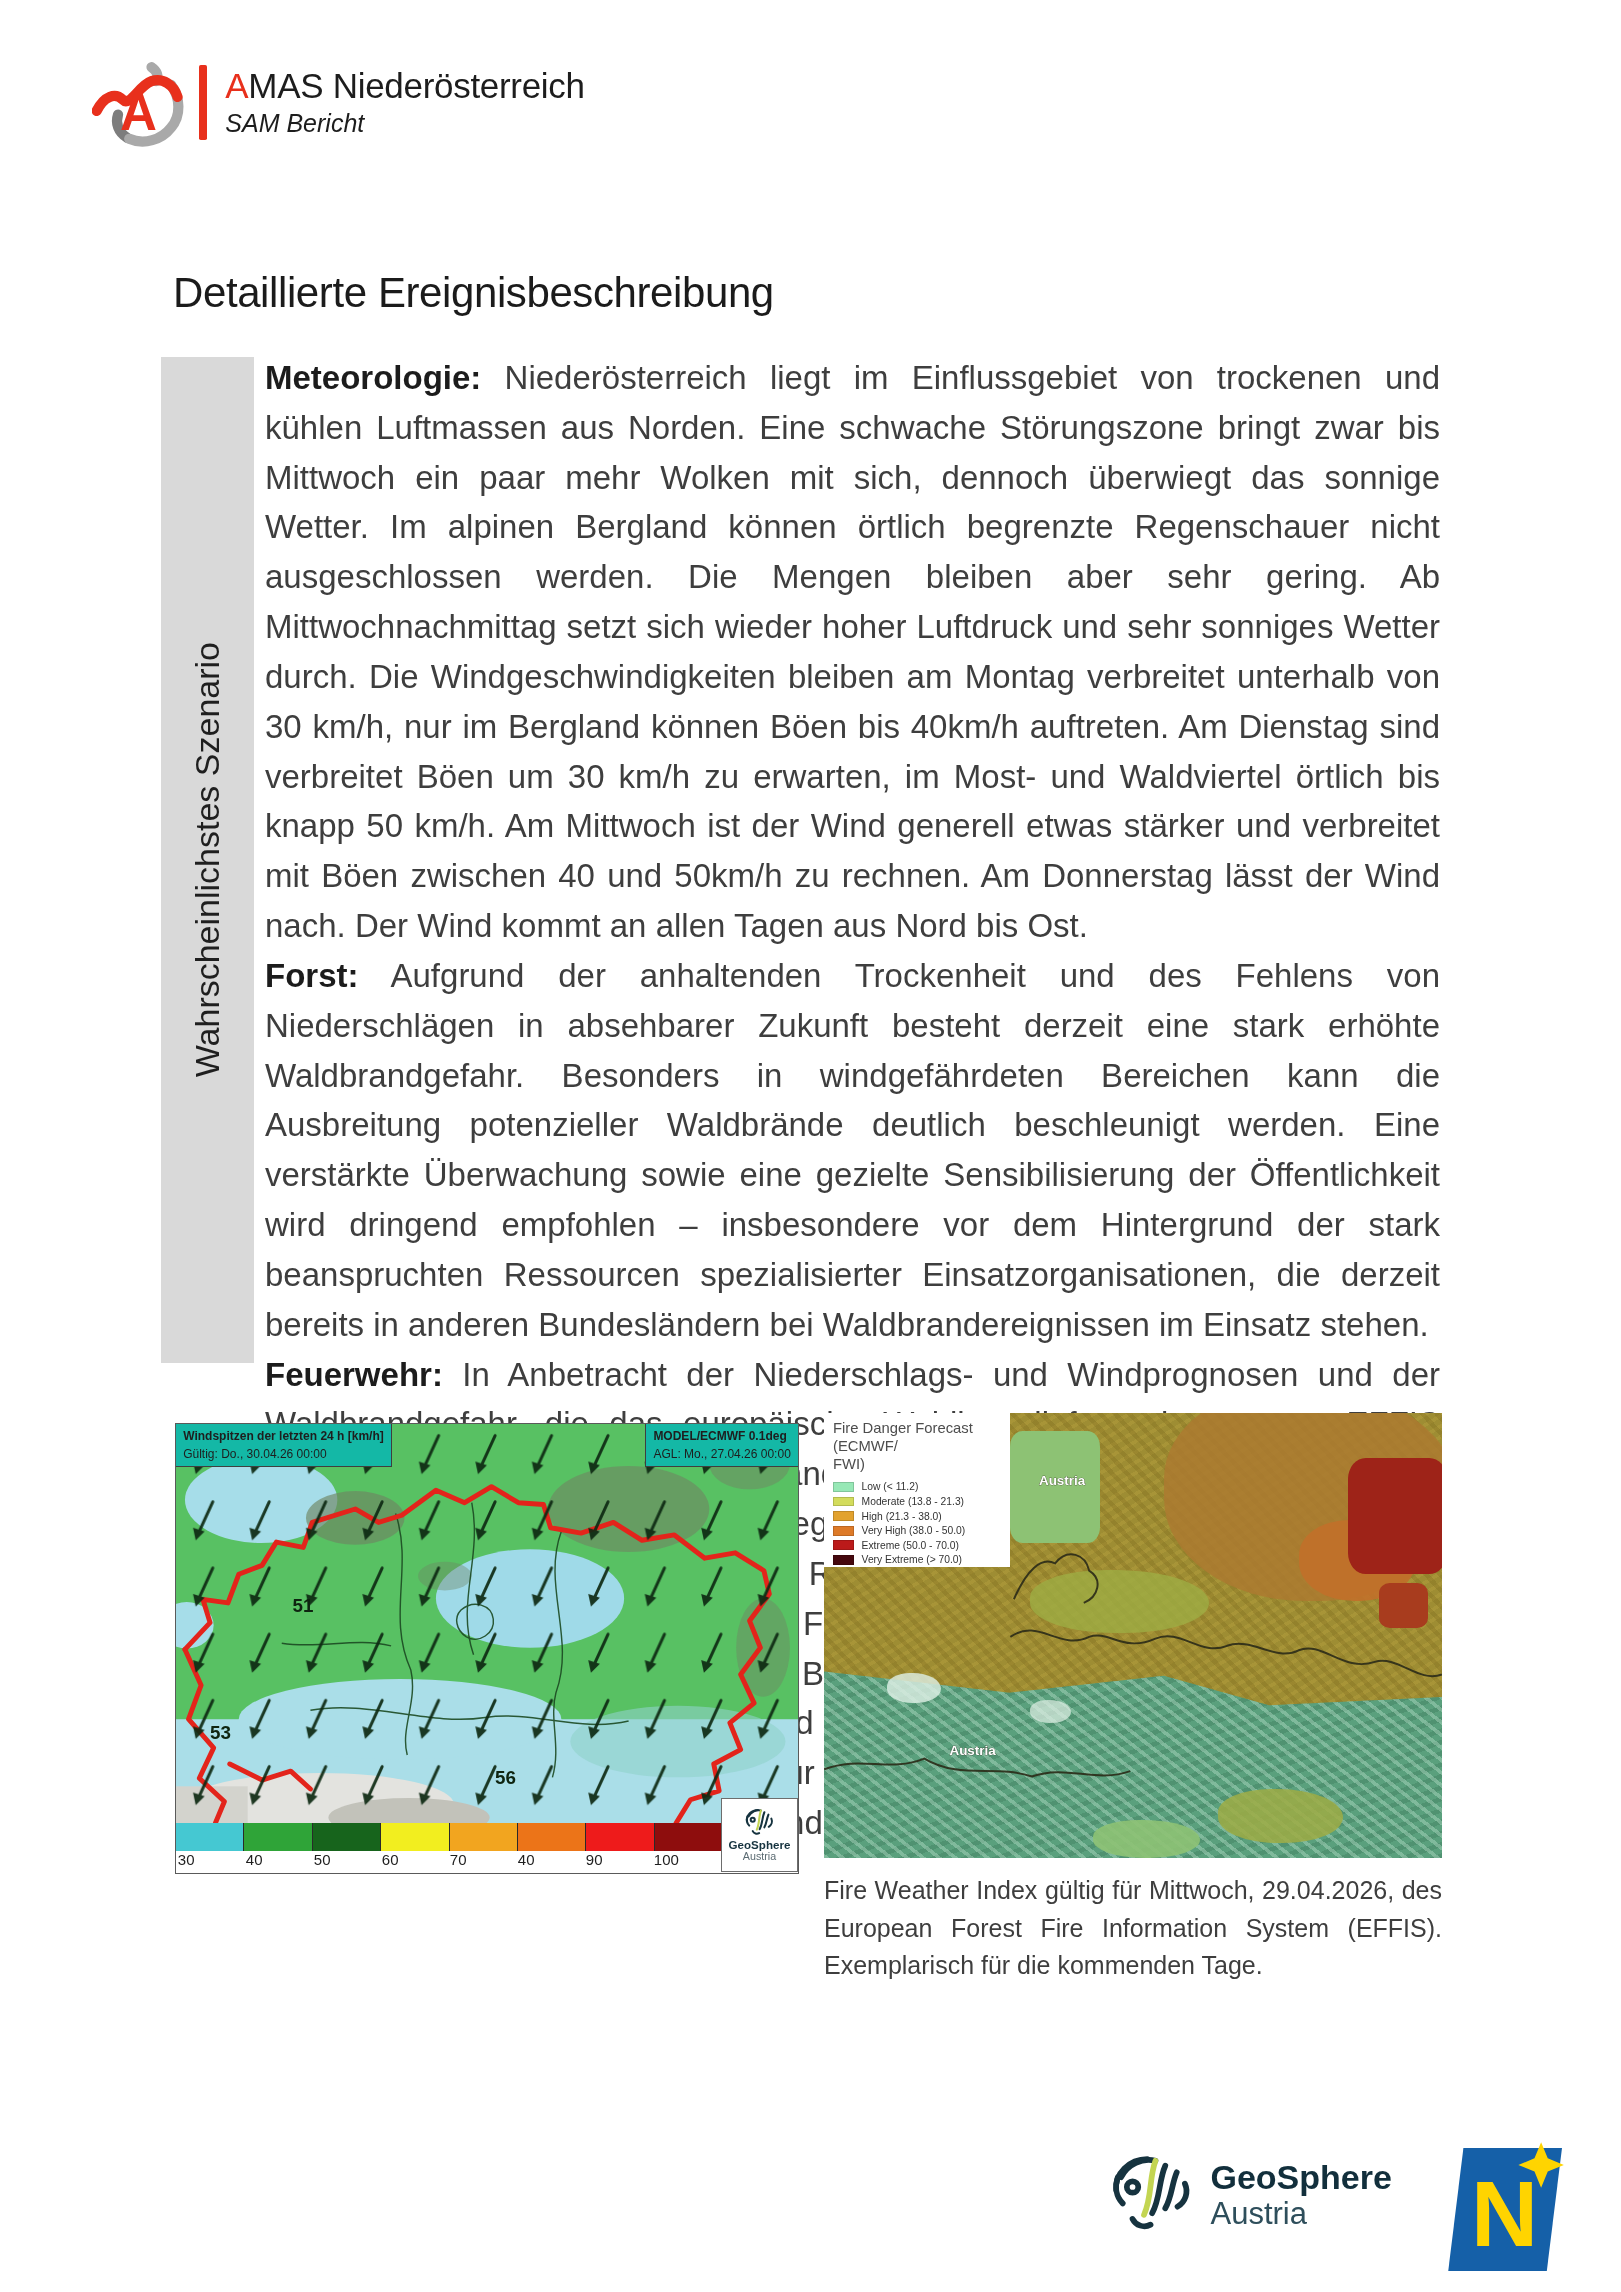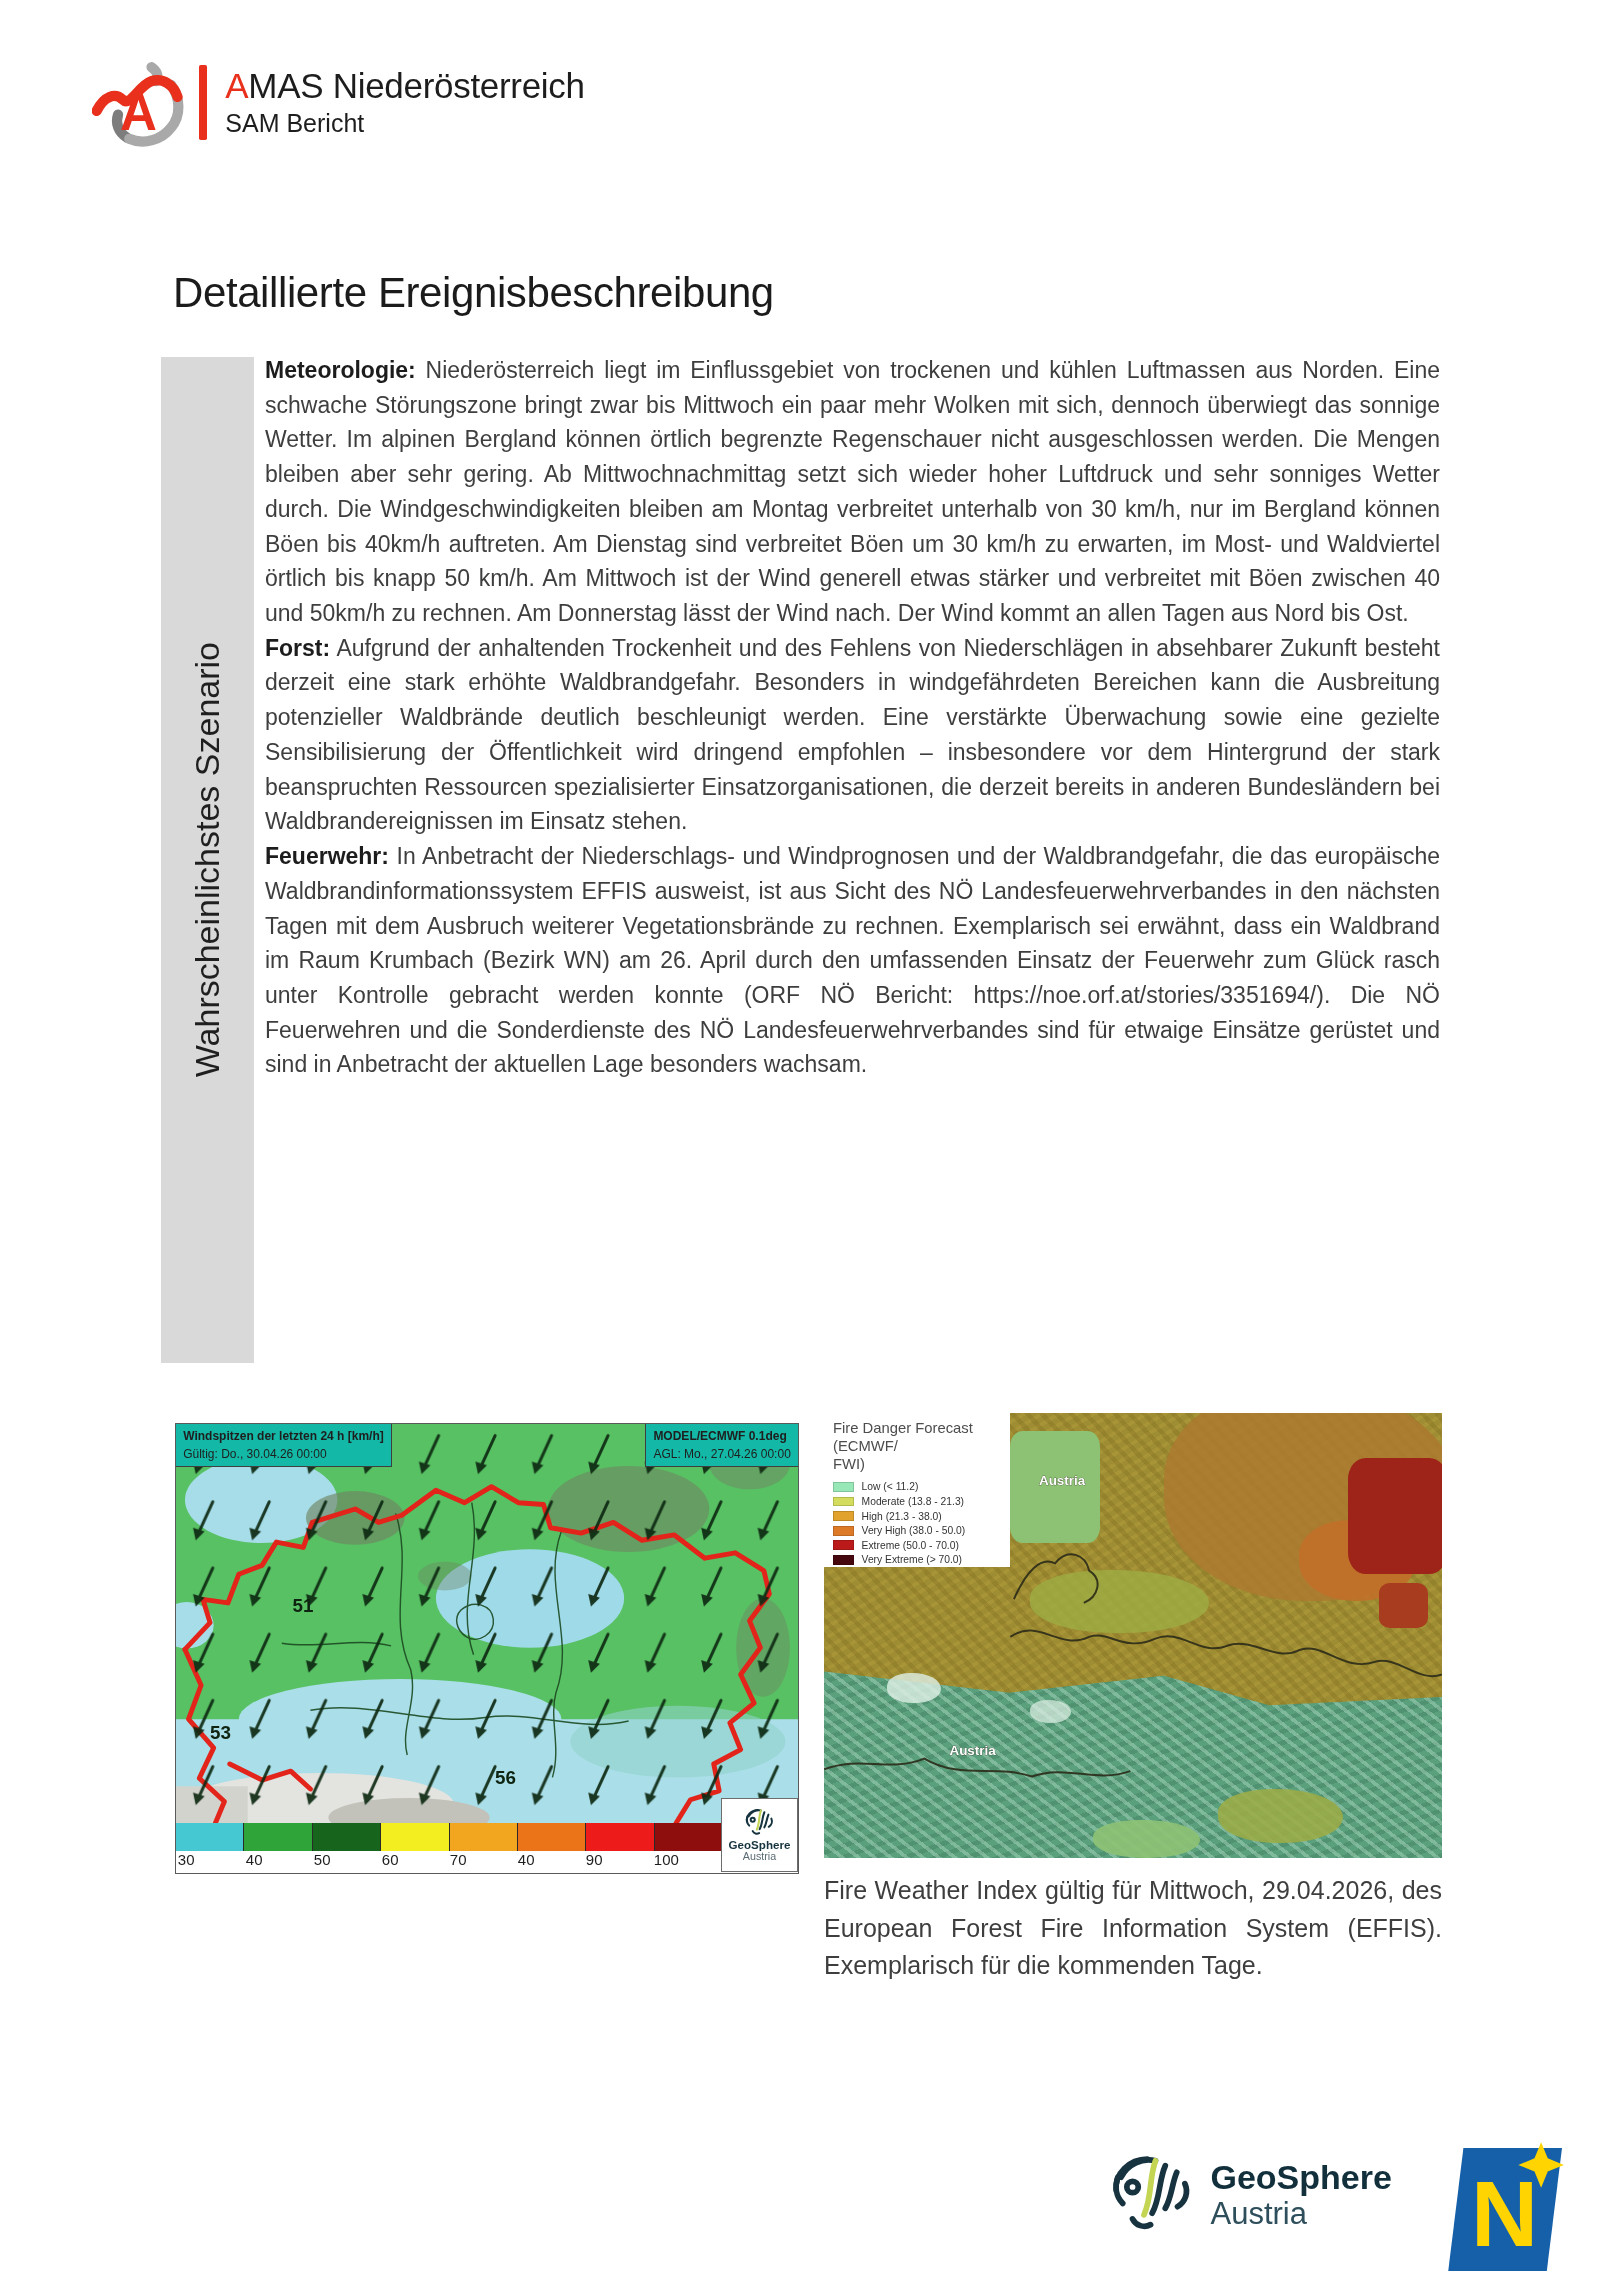--- a/index.html
+++ b/index.html
@@ -5,33 +5,33 @@
   html,body{margin:0;padding:0;background:#ffffff;}
   .page{position:relative;width:1622px;height:2293px;background:#fff;overflow:hidden;
         font-family:"Liberation Sans", sans-serif;color:#3e3e3e;}
 
   
   .brand{position:absolute;left:92px;top:56px;display:flex;align-items:center;}
   .brand svg{display:block;}
   .brand-bar{width:8px;height:75px;background:#e8301c;margin:0 18px 0 14.3px;border-radius:1.8px;}
   .brand-title{font-size:35px;font-weight:500;color:#1d1d1d;letter-spacing:-0.3px;line-height:1.1;}
   .brand-title .accent{color:#e8301c;}
-  .brand-sub{font-size:25px;color:#1d1d1d;margin-top:3.6px;}
+  .brand-sub{font-size:25px;color:#1d1d1d;margin-top:3.6px;font-style:italic;}
 
   
   .h1{position:absolute;left:173px;top:269px;font-size:42px;font-weight:500;color:#1b1b1b;letter-spacing:-0.4px;}
 
   
   .scenario{position:absolute;left:161px;top:357px;width:93px;height:1006px;background:#d9d9d9;
             display:flex;align-items:center;justify-content:center;}
   .scenario span{writing-mode:vertical-rl;transform:rotate(180deg);font-size:34px;color:#1f1f1f;white-space:nowrap;}
 
   
   .bodytext{position:absolute;left:265px;top:353px;width:1175px;}
-  .bodytext p{margin:0;font-size:23px;line-height:1.51;text-align:justify;color:#3e3e3e;}
+  .bodytext p{margin:0;font-size:33px;line-height:1.51;text-align:justify;color:#3e3e3e;}
   .bodytext b{color:#1c1c1c;font-weight:700;}
 
   
   .fig{position:absolute;}
   .fig-wind{left:175px;top:1423px;width:623px;}
   .fig-fwi{left:824px;top:1413px;width:618px;}
   figure{margin:0;}
   figcaption{font-size:25px;line-height:1.5;text-align:justify;color:#3e3e3e;}
 
   .wind-inner{position:relative;width:622px;border:0.9px solid #5a5a5a;background:#fff;}

